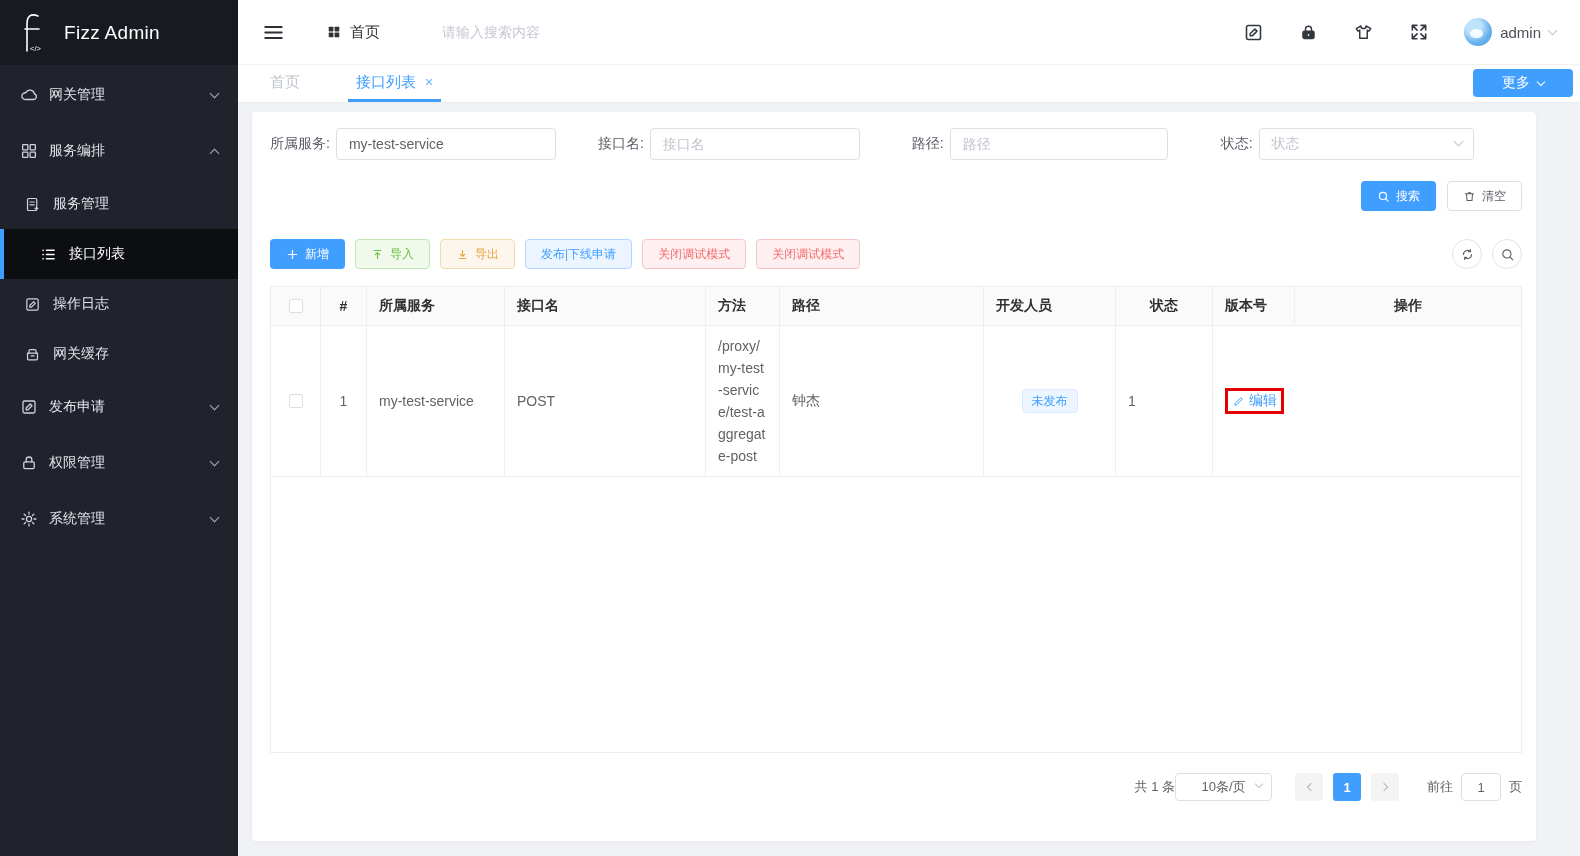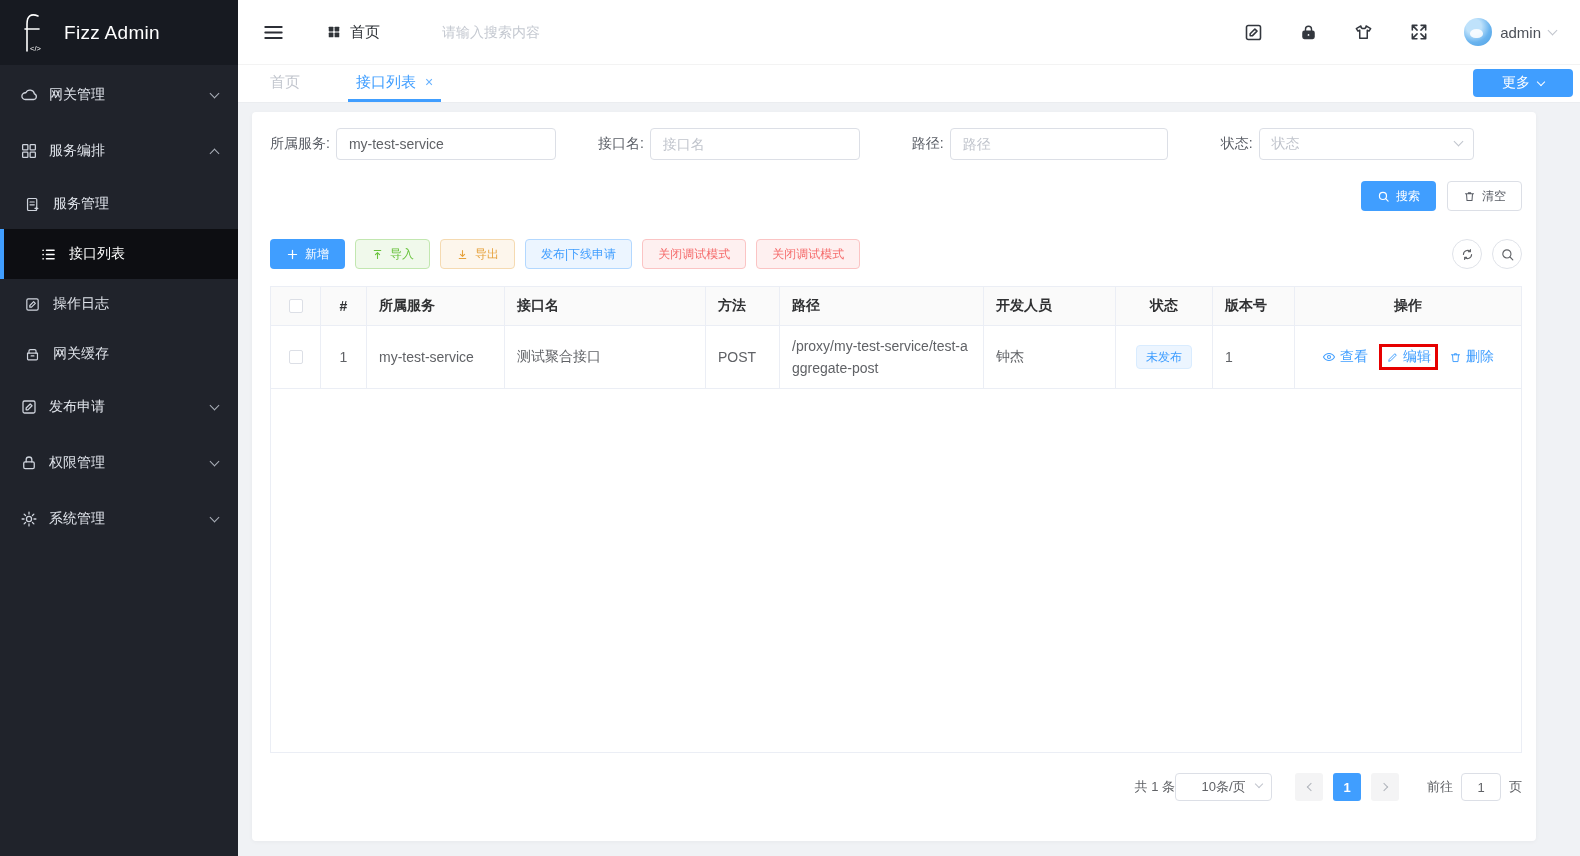--- a/index.html
+++ b/index.html
@@ -366,21 +366,20 @@
           <div class="td center">状态</div>
           <div class="td">版本号</div>
           <div class="td center">操作</div>
         </div>
         <div class="tr row">
           <div class="td center">
               <span class="cb"></span>
             </div>
           <div class="td center">1</div>
           <div class="td">my-test-service</div>
-          <div class="td">测试聚合接口</div>
           <div class="td">POST</div>
           <div class="td path">/proxy/my-test-service/test-aggregate-post</div>
           <div class="td">钟杰</div>
           <div class="td center">
             <span class="badge">未发布</span>
           </div>
           <div class="td">1</div>
           <div class="td center acts">
             <span class="act">
               <svg width="14" height="14" viewBox="0 0 24 24" fill="none" stroke="currentColor" stroke-width="1.8">

